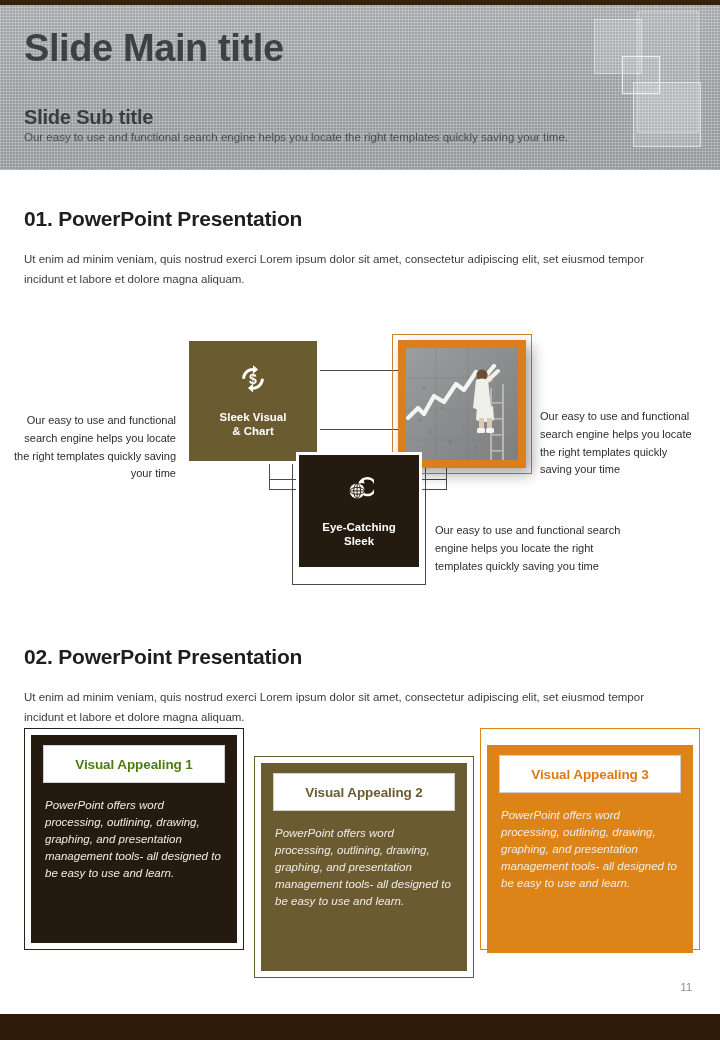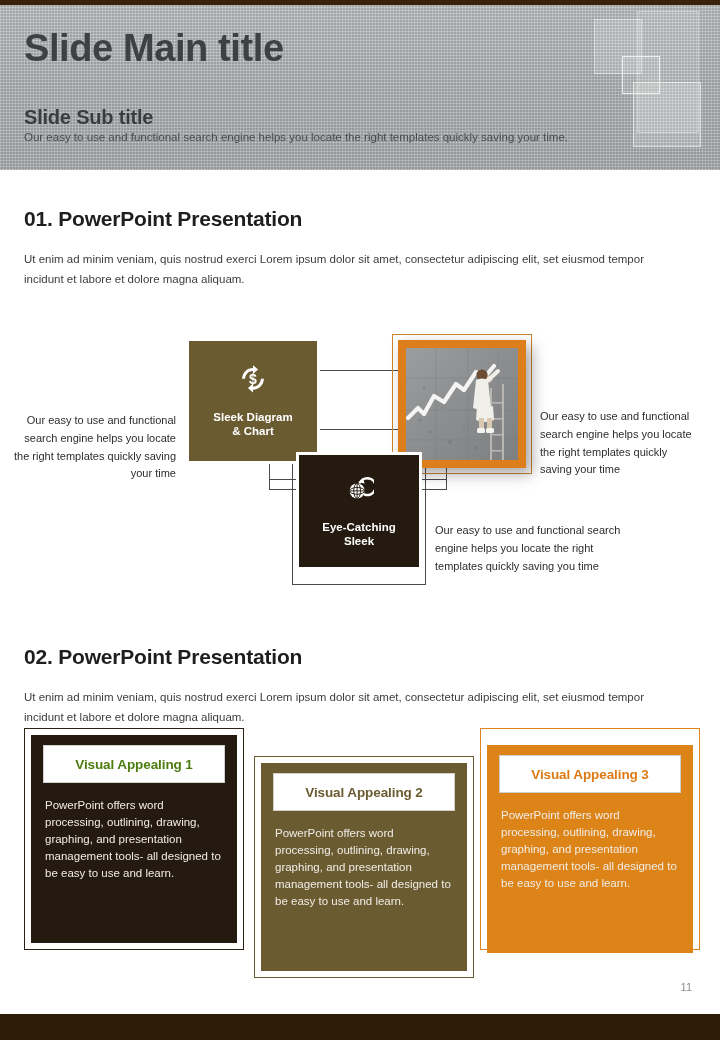--- a/index.html
+++ b/index.html
@@ -197,20 +197,21 @@
   .card-title {
     font-size: 13.5px;
     font-weight: bold;
     letter-spacing: -0.1px;
   }
   .card-body {
     font-size: 11.5px;
     line-height: 1.48;
     color: #f0ece6;
     padding: 0 2px;
+    font-style: italic;
   }
 
   #card-1 { left: 24px;  border: 1px solid #2a2015; }
   #card-1 .card-inner { background: #241a0f; }
   #card-1 .card-title { color: #4d7c0f; }
 
   #card-2 { left: 254px; border: 1px solid #6b5b31; margin-top: 28px; }
   #card-2 .card-inner { background: #6b5b31; }
   #card-2 .card-title { color: #6b5b31; }
 
@@ -261,21 +262,21 @@
     <span class="node-icon">
       <svg width="30" height="30" viewBox="0 0 32 32">
         <g fill="#ffffff">
           <path d="M16 4.2 C 9.6 4.2 4.4 9.4 4.4 15.8 L 7.6 15.8 C 7.6 11.2 11.4 7.4 16 7.4 L 16 10.6 L 21.4 5.9 L 16 1.2 Z"></path>
           <path d="M16 27.4 C 22.4 27.4 27.6 22.2 27.6 15.8 L 24.4 15.8 C 24.4 20.4 20.6 24.2 16 24.2 L 16 21 L 10.6 25.7 L 16 30.4 Z"></path>
           <text x="16" y="21" font-size="15" font-weight="bold" text-anchor="middle" font-family="'Liberation Sans',sans-serif">$</text>
         </g>
       </svg>
     </span>
     <span class="node-label">
-      <span>Sleek Diagram</span><br>
+      <span>Sleek Visual</span><br>
       <span>&amp; Chart</span>
     </span>
   </div>
 </div>
 
 <div class="photo-outline"></div>
 <div class="photo-frame">
   <svg class="photo-inner" viewBox="0 0 112 112" preserveAspectRatio="none">
     <defs>
       <linearGradient id="wallg" x1="0" y1="0" x2="1" y2="1">

